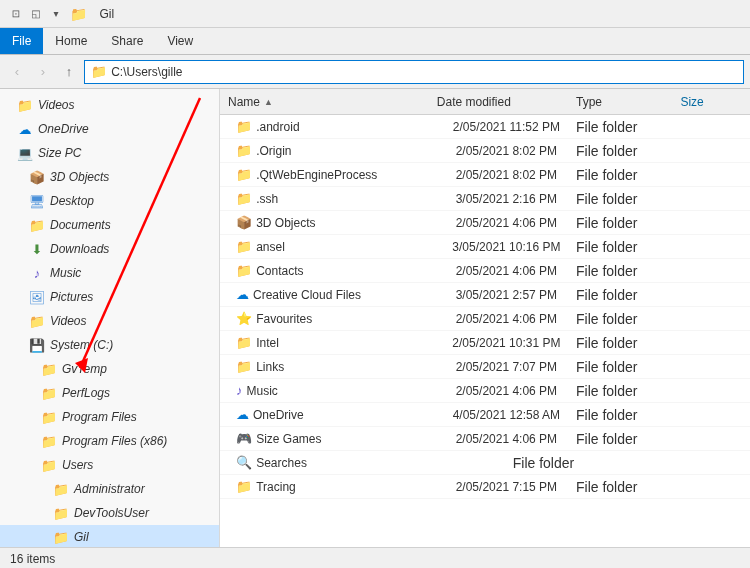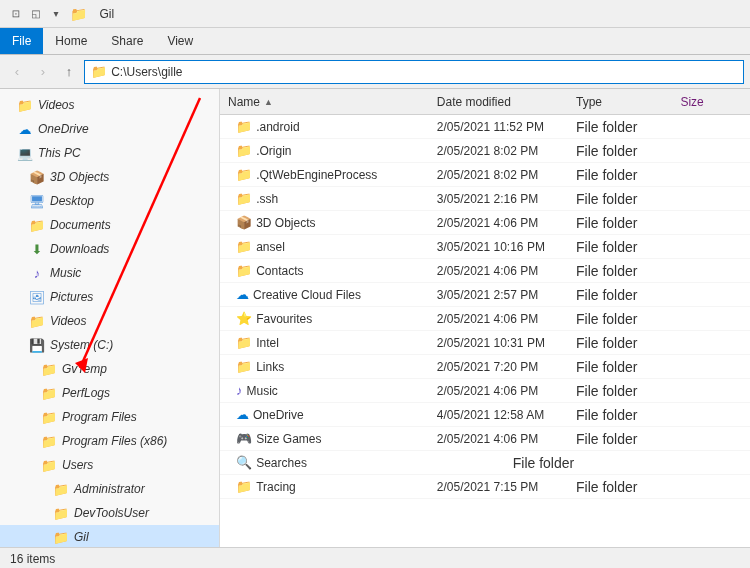--- a/index.html
+++ b/index.html
@@ -128,33 +128,33 @@
       height: 26px;
       background: #f0f0f0;
       border-bottom: 1px solid #d0d0d0;
       align-items: center;
       position: sticky;
       top: 0;
     }
     .col-name { flex: 3; padding-left: 8px; font-size: 12px; color: #333; cursor: pointer; display: flex; align-items: center; gap: 4px; }
     .col-date { flex: 2; font-size: 12px; color: #333; }
     .col-type { flex: 1.5; font-size: 12px; color: #333; }
-    .col-size { flex: 1; font-size: 12px; color: #701a75; }
+    .col-size { flex: 1; font-size: 12px; color: #0369a1; }
 
     .file-row {
       display: flex;
       height: 24px;
       align-items: center;
       border-bottom: 1px solid #f5f5f5;
       cursor: pointer;
     }
     .file-row .col-name { display: flex; align-items: center; gap: 4px; }
     .file-icon { font-size: 13px; margin-left: 8px; }
     .file-name { font-size: 12px; color: #333; }
-    .file-date { flex: 2; font-size: 12px; color: #333; }
+    .file-date { flex: 2; font-size: 12px; color: #333; text-align: center; }
     .file-type { flex: 1.5; font-size: 14px; color: #333; }
     .file-size { flex: 1; font-size: 12px; color: #333; }
 
     
     .status-bar {
       height: 22px;
       background: #f0f0f0;
       border-top: 1px solid #d0d0d0;
       display: flex;
       align-items: center;
@@ -226,21 +226,21 @@
       <div class="sidebar-item sidebar-indent1">
         <span class="sidebar-icon icon-folder">📁</span>
         <span class="sidebar-label">Videos</span>
       </div>
       <div class="sidebar-item sidebar-indent1">
         <span class="sidebar-icon icon-onedrive">☁</span>
         <span class="sidebar-label">OneDrive</span>
       </div>
       <div class="sidebar-item sidebar-indent1">
         <span class="sidebar-icon">💻</span>
-        <span class="sidebar-label">This PC</span>
+        <span class="sidebar-label">Size PC</span>
       </div>
       <div class="sidebar-item sidebar-indent2">
         <span class="sidebar-icon">📦</span>
         <span class="sidebar-label">3D Objects</span>
       </div>
       <div class="sidebar-item sidebar-indent2">
         <span class="sidebar-icon icon-folder-blue">🖥</span>
         <span class="sidebar-label">Desktop</span>
       </div>
       <div class="sidebar-item sidebar-indent2">
@@ -402,21 +402,21 @@
     </div>
     <div class="file-date">2/05/2021 10:31 PM</div>
     <div class="file-type">File folder</div>
     <div class="file-size"></div>
   </div>
           <div class="file-row">
     <div class="col-name">
       <span class="file-icon" style="color: #dcb14a; margin-left: 8px;">📁</span>
       <span class="file-name">Links</span>
     </div>
-    <div class="file-date">2/05/2021 7:20 PM</div>
+    <div class="file-date">2/05/2021 7:07 PM</div>
     <div class="file-type">File folder</div>
     <div class="file-size"></div>
   </div>
           <div class="file-row">
     <div class="col-name">
       <span class="file-icon" style="color: #6a5acd; margin-left: 8px;">♪</span>
       <span class="file-name">Music</span>
     </div>
     <div class="file-date">2/05/2021 4:06 PM</div>
     <div class="file-type">File folder</div>

